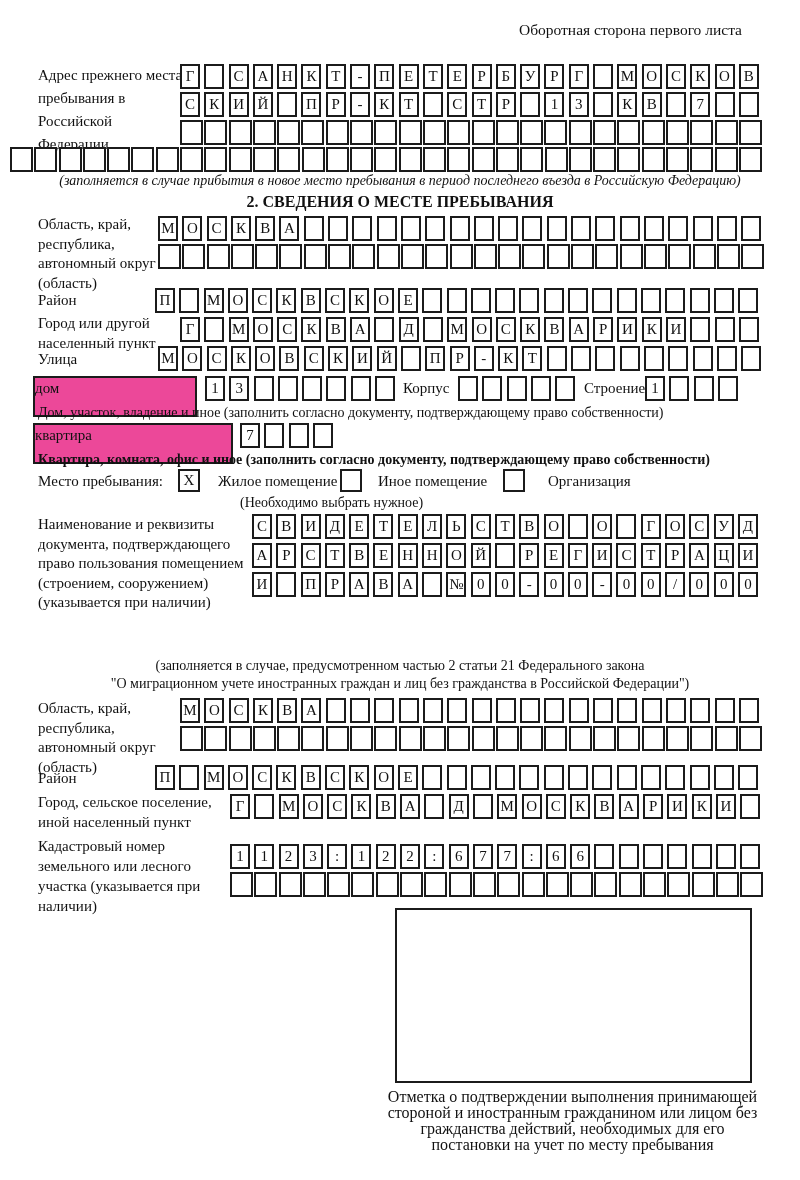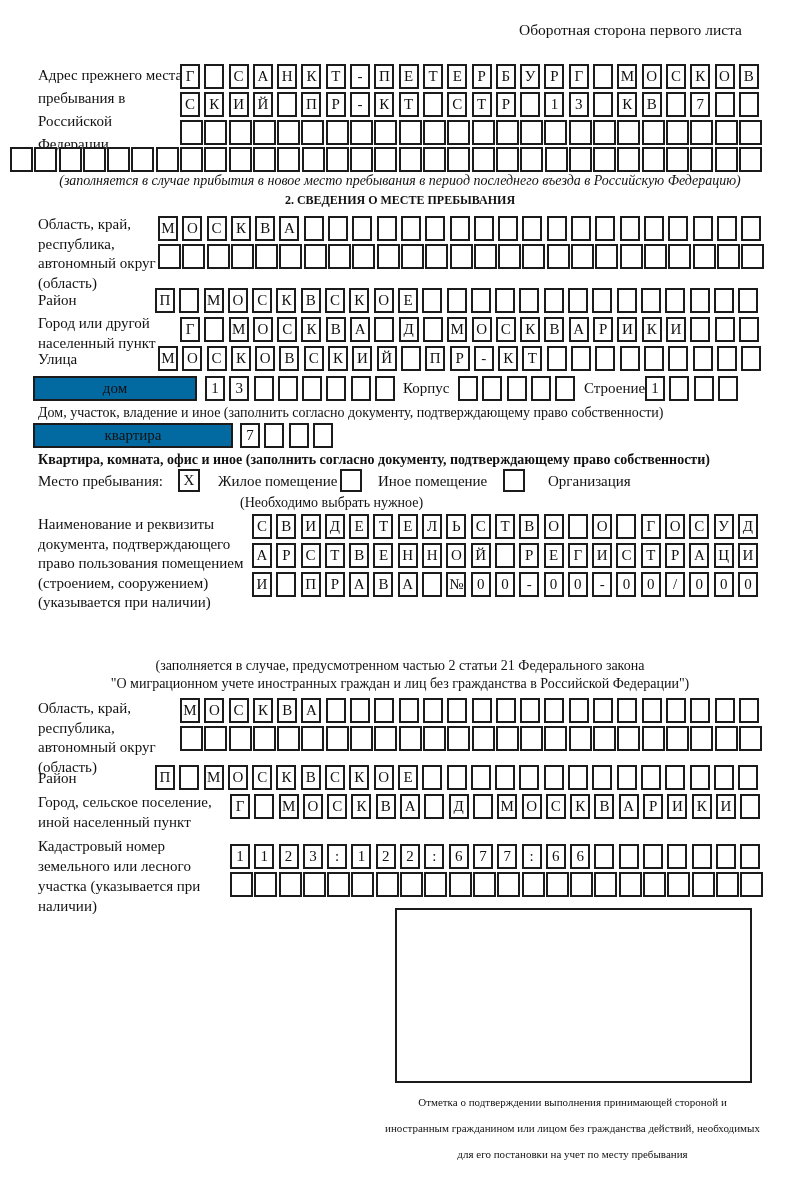--- a/index.html
+++ b/index.html
@@ -4,36 +4,36 @@
 <style>
   html,body{margin:0;padding:0;background:#ffffff;}
   .page{
     position:relative;width:800px;height:1180px;background:#ffffff;
     font-family:"Liberation Serif","DejaVu Serif",serif;color:#111;overflow:hidden;
   }
   .abs{position:absolute;}
   .lbl{font-size:15px;line-height:19.5px;color:#111;}
   .note{font-size:14px;line-height:17px;color:#111;}
   .center{left:0;width:800px;text-align:center;}
-  .title{font-weight:bold;font-size:12px;}
+  .title{font-weight:bold;font-size:16px;}
   .subtitle{font-weight:bold;font-size:15.5px;}
   .row{position:absolute;display:flex;white-space:nowrap;}
   .cell{
     box-sizing:border-box;flex:0 0 auto;width:20px;height:25px;margin-right:4.3px;
     border:2px solid #1b1b1b;background:#fff;
     font-size:15px;line-height:21px;text-align:center;font-family:"Liberation Serif",serif;
   }
   .row.packed .cell{width:23px;margin-right:1.3px;}
   .cb{
     box-sizing:border-box;position:absolute;width:22px;height:23px;border:2px solid #1b1b1b;
     text-align:center;font-size:15px;line-height:19px;background:#fff;
   }
   .widebox{
-    box-sizing:border-box;position:absolute;border:2px solid #1b1b1b;background:#0369a1;
-    text-align:center;font-size:15px;line-height:21px;height:25px;
+    box-sizing:border-box;position:absolute;border:2px solid #1b1b1b;background:#ec4899;
+    font-size:15px;line-height:21px;height:41px;
   }
   .bigbox{box-sizing:border-box;position:absolute;border:2px solid #1b1b1b;background:#fff;}
 </style>
 </head>
 <body>
 
 <div class="page">
 
   <div class="abs lbl" style="top:20px;left:0;width:742px;text-align:right;font-size:15.5px;">Оборотная сторона первого листа</div>
 
@@ -568,15 +568,15 @@
       <span class="cell"></span>
       <span class="cell"></span>
       <span class="cell"></span>
       <span class="cell"></span>
       <span class="cell"></span>
       <span class="cell"></span>
       <span class="cell"></span>
     </div>
 
   <div class="bigbox" style="left:395px;top:908px;width:357px;height:175px;"></div>
-  <div class="abs note" style="top:1089px;left:385px;width:375px;text-align:center;line-height:26px;font-size:11px;">Отметка о подтверждении выполнения принимающей стороной и иностранным гражданином или лицом без гражданства действий, необходимых для его постановки на учет по месту пребывания</div>
+  <div class="abs note" style="top:1089px;left:385px;width:375px;text-align:center;line-height:16px;font-size:16px;">Отметка о подтверждении выполнения принимающей стороной и иностранным гражданином или лицом без гражданства действий, необходимых для его постановки на учет по месту пребывания</div>
 
 </div>
 
 </body></html>

